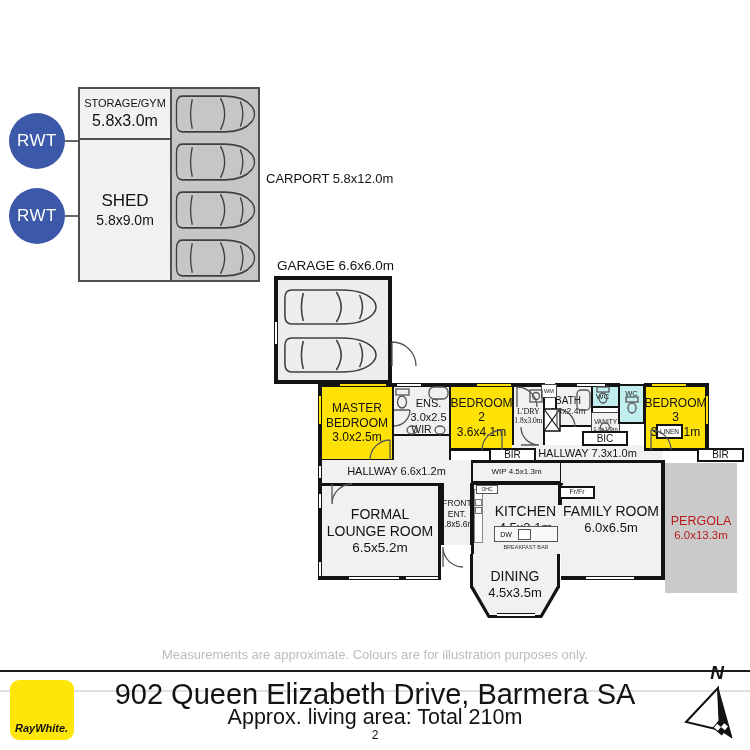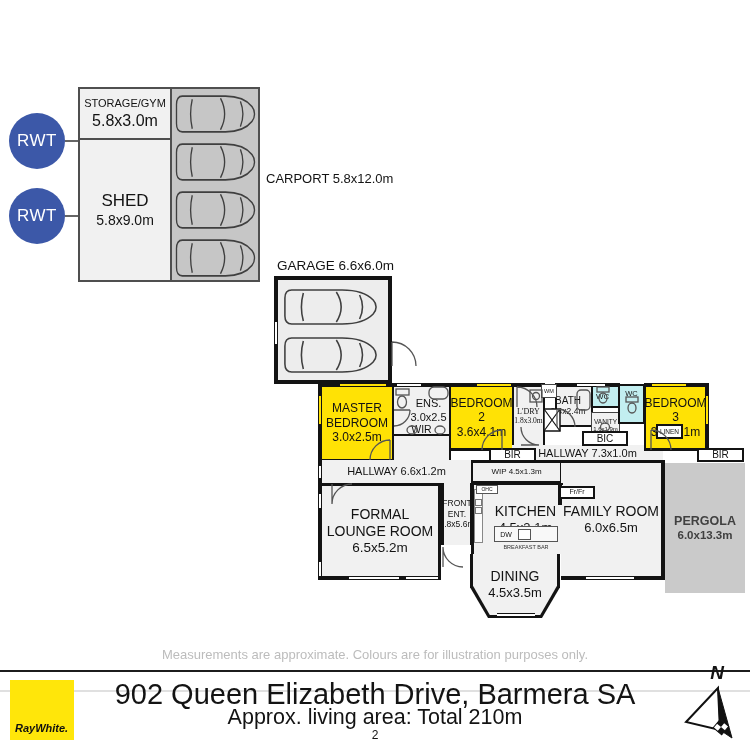--- a/index.html
+++ b/index.html
@@ -172,21 +172,21 @@
 
   <div class="a lbl" style="left:471px;top:460px;width:92px;height:23px;border:2px solid var(--wall);border-top-width:3px;border-right-width:3px;background:var(--rm);font-size:8px;">
     <span>WIP 4.5x1.3m</span>
   </div>
 
   <div class="a rm" style="left:561px;top:460px;width:104px;height:120px;border:2px solid var(--wall);border-top-width:3px;border-right-width:4px;border-bottom-width:4px;border-left-width:0;font-size:14px;">
     <span>FAMILY ROOM</span>
     <span style="font-size:13px;">6.0x6.5m</span>
   </div>
 
-  <div class="a rm" style="left:665px;top:463px;width:80px;height:130px;background:var(--pergray);color:#404040;font-size:12.5px;font-weight:bold;">
+  <div class="a rm" style="left:665px;top:463px;width:72px;height:130px;background:var(--pergray);color:#b91c1c;font-size:12.5px;">
     <span>PERGOLA</span>
     <span style="font-size:11.5px;">6.0x13.3m</span>
   </div>
 
   <div class="a rm" style="left:318px;top:483px;width:123px;height:97px;border:2px solid var(--wall);border-left-width:4px;border-bottom-width:4px;border-top-width:3px;border-right-width:3px;font-size:14px;">
     <span>FORMAL</span>
     <span>LOUNGE ROOM</span>
     <span style="font-size:13.5px;">6.5x5.2m</span>
   </div>
 
@@ -276,21 +276,21 @@
     <path class="fix" d="M332,484 L332,504 M332,504 A20,20 0 0 1 352,484"></path>
     <path class="fix" d="M443,547 L443,567 M443,547 A20,20 0 0 0 463,567"></path>
   </svg>
 
   <div class="a lbl" style="left:0;top:648px;width:750px;height:15px;font-size:13px;color:#bcbcbc;">
     <span>Measurements are approximate. Colours are for illustration purposes only.</span>
   </div>
   <div class="a" style="left:0;top:670px;width:750px;height:2px;background:#1c1c1c;"></div>
   <div class="a" style="left:0;top:690px;width:750px;height:2px;background:#e0e0e0;z-index:0;"></div>
 
-  <div class="a" style="left:10px;top:680px;width:64px;height:60px;background:var(--brand);z-index:1;">
+  <div class="a" style="left:10px;top:680px;width:64px;height:60px;background:var(--brand);z-index:1;border-radius:9px;">
     <span style="position:absolute;left:5px;bottom:6px;font-size:11px;font-weight:bold;font-style:italic;color:#111;">RayWhite.</span>
   </div>
 
   <div class="a lbl" style="left:80px;top:679px;width:590px;height:32px;font-size:29px;z-index:1;">
     <span>902 Queen Elizabeth Drive, Barmera SA</span>
   </div>
   <div class="a lbl" style="left:80px;top:711px;width:590px;height:26px;font-size:21.5px;z-index:1;flex-direction:column;">
     <span>Approx. living area: Total 210m</span>
       <sup style="font-size:12px;">2</sup>
   </div>

